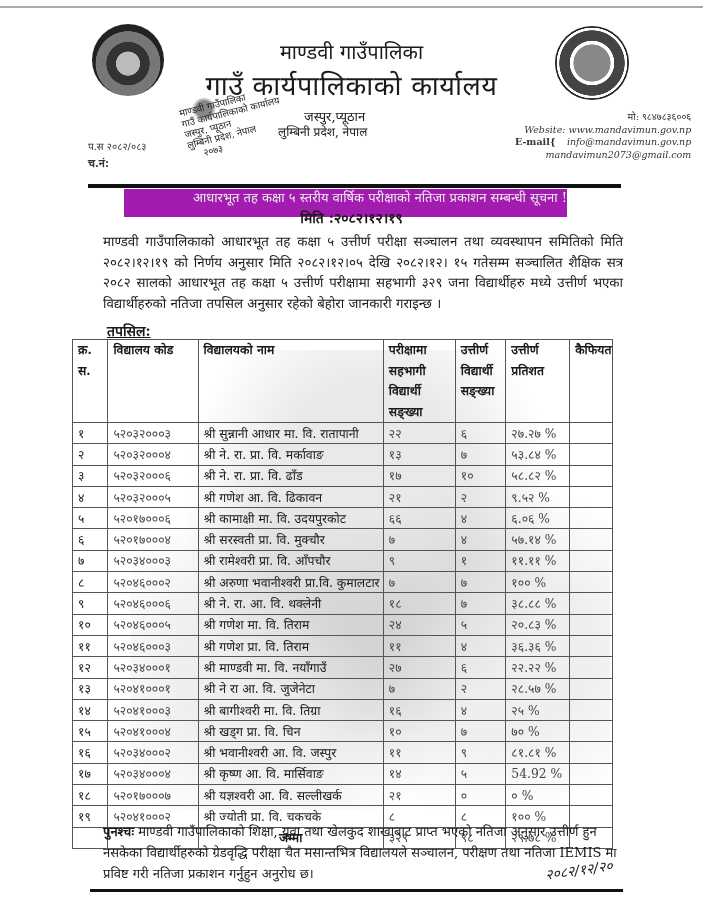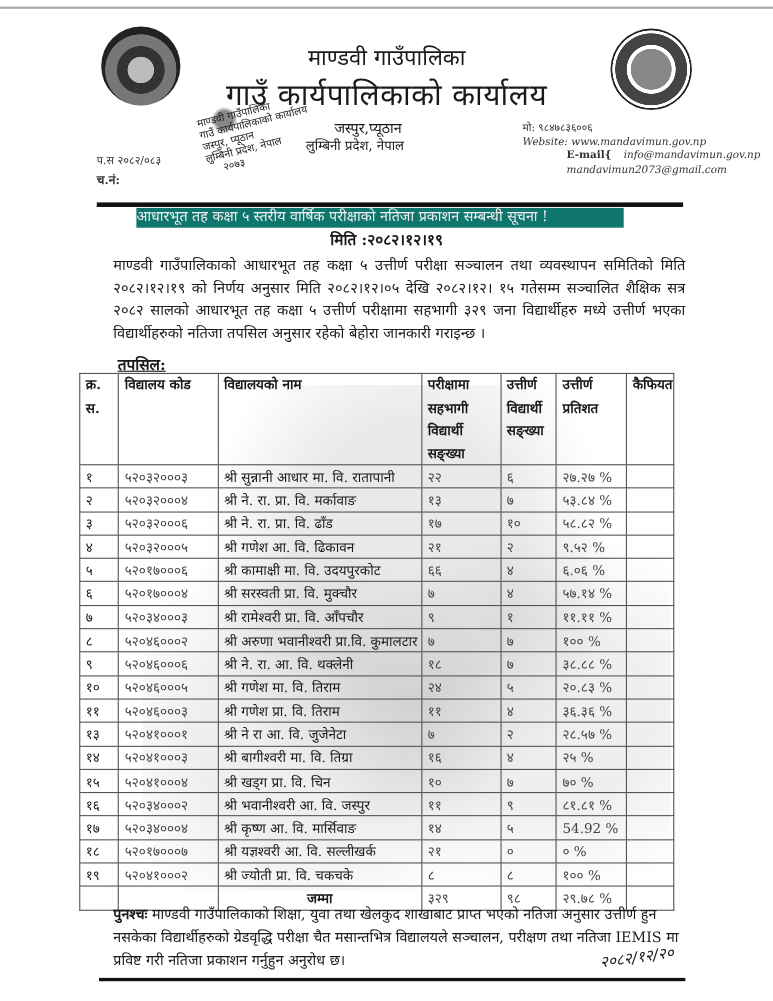--- a/index.html
+++ b/index.html
@@ -14,26 +14,26 @@
     background: radial-gradient(circle at 50% 55%, #bbb 0 22%, #333 23% 40%, #777 41% 60%, #222 61% 75%, transparent 76%); }
   .emblem-right { left: 555px; top: 26px; width: 74px; height: 74px;
     background: radial-gradient(circle, #888 0 35%, #fff 36% 42%, #444 43% 62%, #fff 63% 67%, #222 68% 80%, transparent 81%); }
   .stamp { position: absolute; left: 190px; top: 95px; width: 28px; height: 28px;
     background: radial-gradient(circle, #555 0 40%, transparent 60%); opacity: .7; }
   .hdr-name { position: absolute; left: 0; width: 703px; text-align: center; top: 38px; font-size: 20px; }
   .hdr-office { position: absolute; left: 0; width: 703px; text-align: center; top: 66px; font-size: 27px; letter-spacing: .5px; }
   .hdr-addr1 { position: absolute; left: 304px; top: 107px; font-size: 13px; }
   .hdr-addr2 { position: absolute; left: 278px; top: 123px; font-size: 12px; }
   .stamp-text { position: absolute; left: 178px; top: 108px; font-size: 9.5px; line-height: 11px; transform: rotate(-14deg); transform-origin: left top; color: #222; }
-  .contact { position: absolute; left: 475px; top: 111px; font-size: 9.5px; font-style: italic; line-height: 12.5px; color: #333; }
+  .contact { position: absolute; left: 475px; top: 111px; font-size: 9.5px; font-style: italic; line-height: 12.5px; color: #333; text-align: right; }
   .contact .bold { font-weight: bold; font-style: normal; margin-left: 40px; }
   .ref { position: absolute; left: 88px; top: 138px; font-size: 10px; line-height: 17px; color: #333; }
   .rule { position: absolute; left: 88px; top: 184px; width: 533px; height: 3px; background: #111; border-bottom: 1px solid #111; }
-  .banner { position: absolute; left: 124px; top: 189px; width: 443px; height: 18px; background: #0f766e; color: #eee;
-    font-size: 13px; line-height: 18px; text-align: left; white-space: nowrap; }
+  .banner { position: absolute; left: 124px; top: 189px; width: 443px; height: 28px; background: #a21caf; color: #eee;
+    font-size: 13px; line-height: 18px; text-align: right; white-space: nowrap; }
   .date { position: absolute; left: 0; width: 703px; text-align: center; top: 208px; font-size: 14px; font-weight: bold; }
   .body-para { position: absolute; left: 103px; top: 232px; width: 520px; font-size: 13.3px; line-height: 20.5px; text-align: justify; }
   .tapsil { position: absolute; left: 107px; top: 321px; font-size: 14px; font-weight: bold; text-decoration: underline; }
   table.results { position: absolute; left: 72px; top: 339px; width: 541px; border-collapse: collapse; font-size: 12.3px; }
   table.results td, table.results th { border: 1px solid #555; padding: 0 0 0 5px; text-align: left; vertical-align: middle; font-weight: normal; height: 20.3px; white-space: nowrap; }
   table.results th { vertical-align: top; font-weight: bold; line-height: 20.5px; padding-top: 0; height: 79px; white-space: normal; }
   .c1 { width: 29px; } .c2 { width: 83px; } .c3 { width: 177px; } .c4 { width: 65px; } .c5 { width: 44px; margin-left: 16px; } .c6 { width: 57px; } .c7 { width: 34px; }
   .num { color: #444; }
   .total td.label { text-align: center; font-weight: bold; padding-left: 0; }
   .punash { position: absolute; left: 103px; top: 821px; width: 520px; font-size: 13px; line-height: 21px; }
@@ -200,20 +200,29 @@
       <tr>
         <td>११</td>
         <td class="num">५२०४६०००३</td>
         <td>श्री गणेश प्रा. वि. तिराम</td>
         <td class="num">११</td>
         <td class="num">४</td>
         <td class="num">३६.३६ %</td>
         <td></td>
       </tr>
       <tr>
+        <td>१२</td>
+        <td class="num">५२०३४०००१</td>
+        <td>श्री माण्डवी मा. वि. नयाँगाउँ</td>
+        <td class="num">२७</td>
+        <td class="num">६</td>
+        <td class="num">२२.२२ %</td>
+        <td></td>
+      </tr>
+      <tr>
         <td>१३</td>
         <td class="num">५२०४१०००१</td>
         <td>श्री ने रा आ. वि. जुजेनेटा</td>
         <td class="num">७</td>
         <td class="num">२</td>
         <td class="num">२८.५७ %</td>
         <td></td>
       </tr>
       <tr>
         <td>१४</td>

